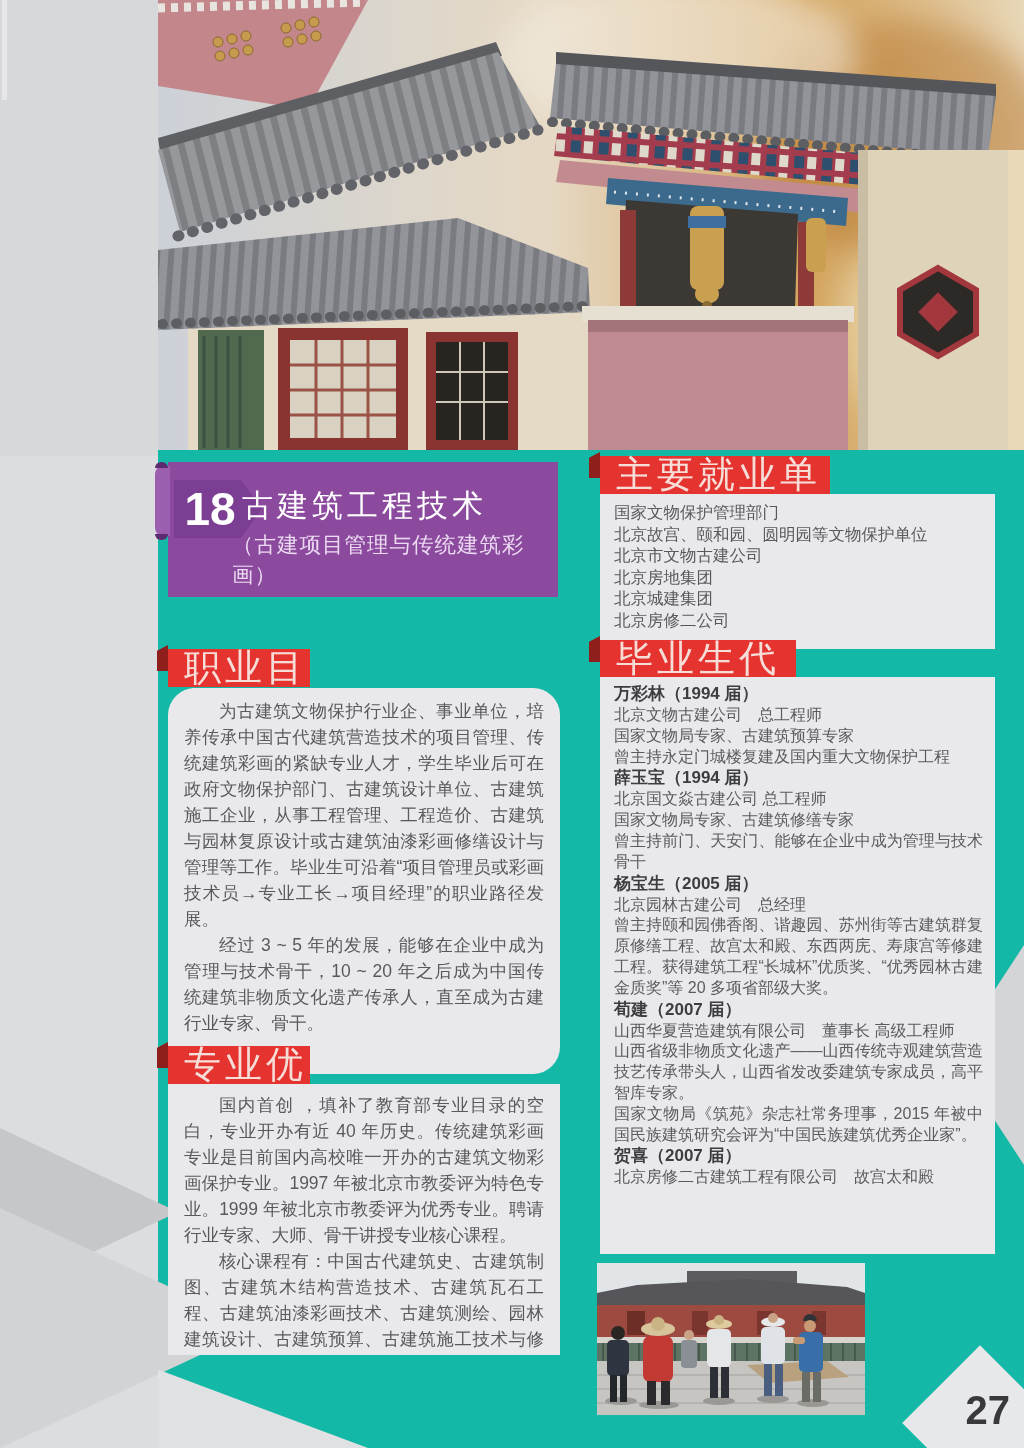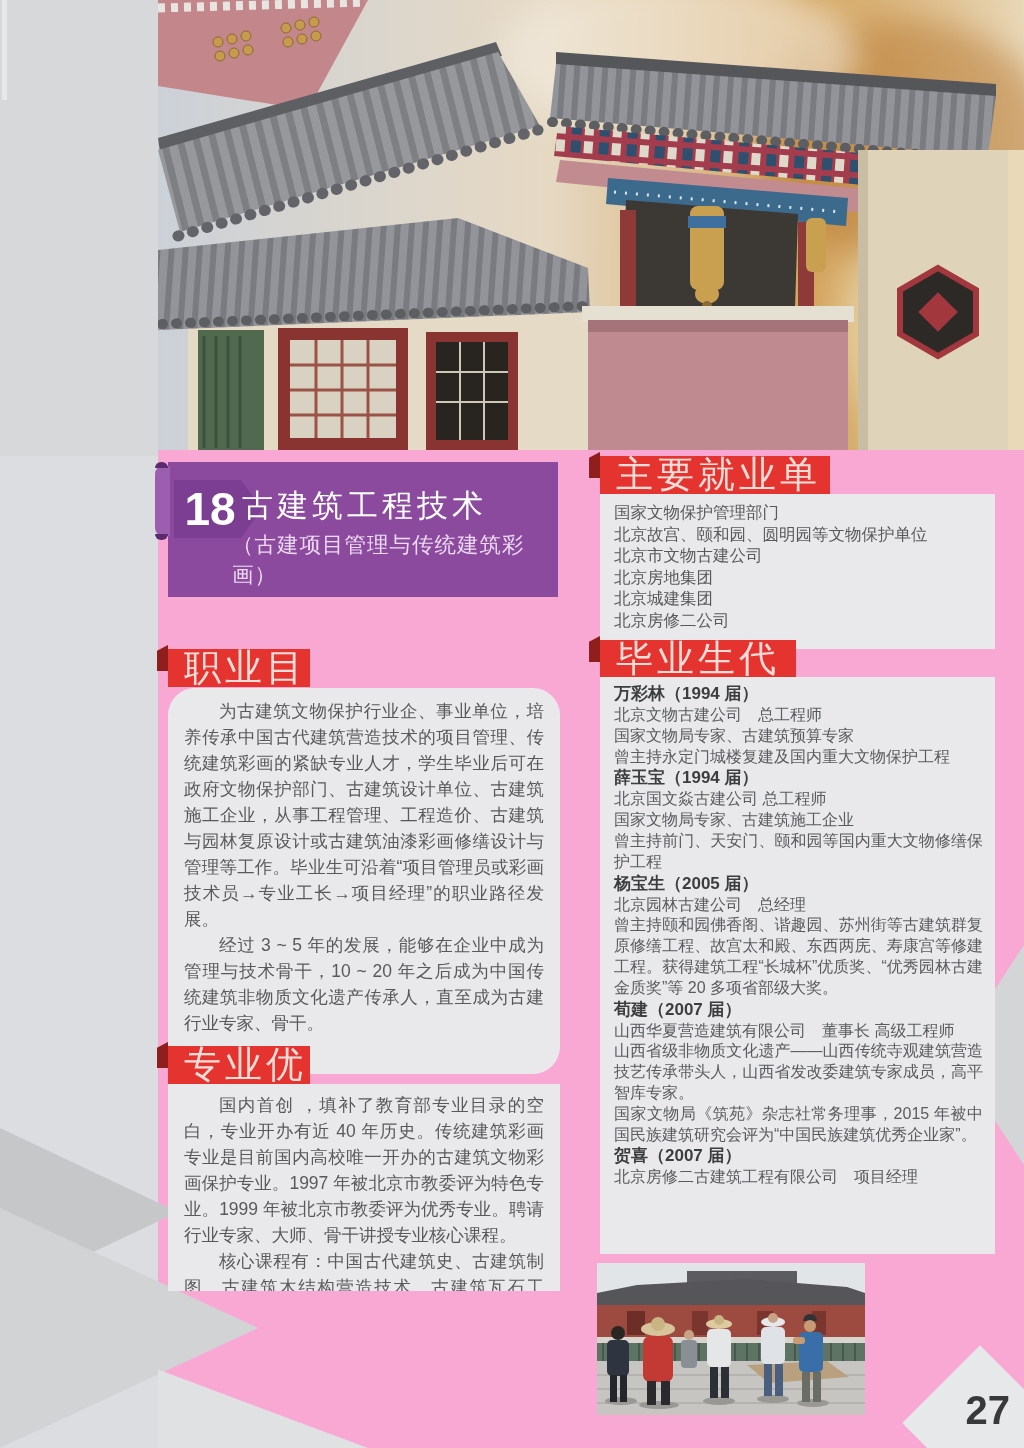--- a/index.html
+++ b/index.html
@@ -1,16 +1,16 @@
 <!DOCTYPE html>
 <html><head>
 <meta charset="utf-8">
 <style>
   html,body{margin:0;padding:0;background:#ffffff;}
-  .page{position:relative;width:1024px;height:1448px;background:#f9a8d4;overflow:hidden;
+  .page{position:relative;width:1024px;height:1448px;background:#14b8a6;overflow:hidden;
         font-family:"Liberation Sans","DejaVu Sans",sans-serif;}
   
   .deco{position:absolute;}
   .band-top{left:0;top:0;width:158px;height:456px;background:#d7d8da;}
   .band-left{left:0;top:456px;width:158px;height:992px;background:#dcdde0;}
   .strip{left:2px;top:0;width:5px;height:100px;background:#e7e7e9;}
   .chev{left:0;top:1128px;width:178px;height:168px;background:#c6c7c9;
         clip-path:polygon(0 0,100% 50%,0 100%);}
   .tri1{left:0;top:1208px;width:258px;height:240px;background:#d2d3d5;
         clip-path:polygon(0 0,100% 50%,0 100%);}
@@ -48,21 +48,21 @@
   .sec-header .fold{position:absolute;left:-11px;top:-4px;width:11px;height:26px;background:#8e1f1d;
         clip-path:polygon(100% 0,100% 100%,0 100%,0 22%);}
   .h-career{left:168px;top:649px;width:126px;}
   .h-adv{left:168px;top:1046px;width:126px;}
   .h-emp{left:600px;top:456px;width:214px;}
   .h-grad{left:600px;top:640px;width:180px;}
   
   .panel{position:absolute;background:#e9e9eb;color:#59595b;overflow:hidden;}
   .b-career{left:168px;top:688px;width:392px;height:386px;padding:10px 16px;box-sizing:border-box;
         font-size:17.5px;line-height:26px;border-radius:27px;}
-  .b-adv{left:168px;top:1084px;width:392px;height:207px;padding:8px 16px;box-sizing:border-box;
+  .b-adv{left:168px;top:1084px;width:392px;height:271px;padding:8px 16px;box-sizing:border-box;
         font-size:17.5px;line-height:26px;}
   .panel p{margin:0;text-indent:2em;text-align:justify;}
   .b-emp{left:600px;top:494px;width:395px;height:155px;padding:8px 0 0 14px;box-sizing:border-box;
         font-size:16.5px;line-height:21.5px;}
   .b-grad{left:600px;top:677px;width:395px;height:577px;padding:6px 12px 0 14px;box-sizing:border-box;}
   .grad-name{font-size:17px;font-weight:bold;color:#3c3d3f;line-height:22px;}
   .grad-line{font-size:16px;color:#5a5b5e;line-height:20.8px;text-align:justify;}
   .emp-item{white-space:nowrap;}
   
   .page-num{position:absolute;left:950px;top:1388px;width:60px;text-align:right;
@@ -225,37 +225,37 @@
   <div class="panel b-grad">
     <div class="grad">
       <div class="grad-name">万彩林（1994 届）</div>
       <div class="grad-line">北京文物古建公司　总工程师</div>
       <div class="grad-line">国家文物局专家、古建筑预算专家</div>
       <div class="grad-line">曾主持永定门城楼复建及国内重大文物保护工程</div>
     </div>
     <div class="grad">
       <div class="grad-name">薛玉宝（1994 届）</div>
       <div class="grad-line">北京国文焱古建公司 总工程师</div>
-      <div class="grad-line">国家文物局专家、古建筑施工企业</div>
-      <div class="grad-line">曾主持前门、天安门、颐和园等国内重大文物修缮保护工程</div>
+      <div class="grad-line">国家文物局专家、古建筑修缮专家</div>
+      <div class="grad-line">曾主持前门、天安门、能够在企业中成为管理与技术骨干</div>
     </div>
     <div class="grad">
       <div class="grad-name">杨宝生（2005 届）</div>
       <div class="grad-line">北京园林古建公司　总经理</div>
       <div class="grad-line">曾主持颐和园佛香阁、谐趣园、苏州街等古建筑群复原修缮工程、故宫太和殿、东西两庑、寿康宫等修建工程。获得建筑工程“长城杯”优质奖、“优秀园林古建金质奖”等 20 多项省部级大奖。</div>
     </div>
     <div class="grad">
       <div class="grad-name">荀建（2007 届）</div>
       <div class="grad-line">山西华夏营造建筑有限公司　董事长 高级工程师</div>
       <div class="grad-line">山西省级非物质文化遗产——山西传统寺观建筑营造技艺传承带头人，山西省发改委建筑专家成员，高平智库专家。</div>
       <div class="grad-line">国家文物局《筑苑》杂志社常务理事，2015 年被中国民族建筑研究会评为“中国民族建筑优秀企业家”。</div>
     </div>
     <div class="grad">
       <div class="grad-name">贺喜（2007 届）</div>
-      <div class="grad-line">北京房修二古建筑工程有限公司　项目经理</div>
+      <div class="grad-line">北京房修二古建筑工程有限公司　故宫太和殿</div>
     </div>
   </div>
 
   <div class="photo-bottom">
     <svg width="268" height="152" viewBox="0 0 268 152">
       <rect width="268" height="152" fill="#e2e5e8"></rect>
       <rect x="90" y="8" width="110" height="14" fill="#5c5c60"></rect>
       <polygon points="40,22 150,16 250,24 268,30 268,42 0,42 0,30" fill="#55555a"></polygon>
       <rect x="0" y="42" width="268" height="32" fill="#9d4b40"></rect>
       <rect x="30" y="48" width="18" height="24" fill="#6e2e28"></rect>

